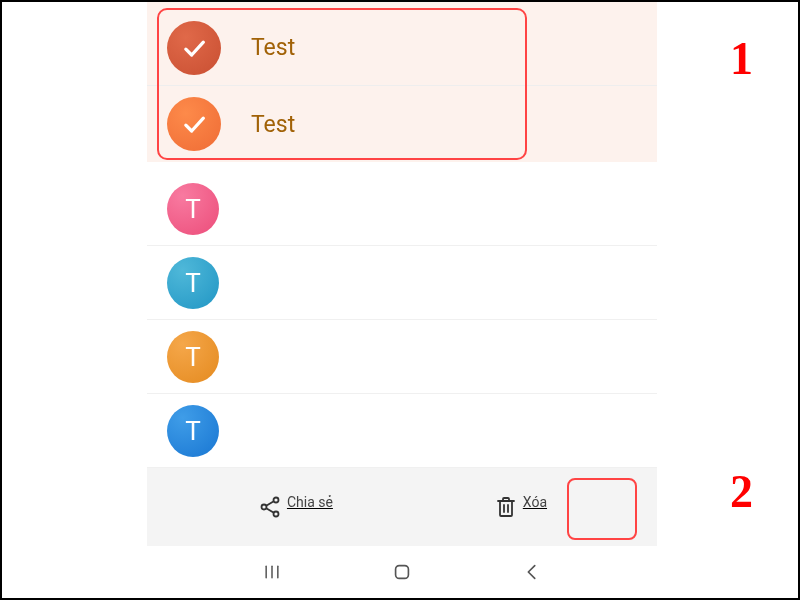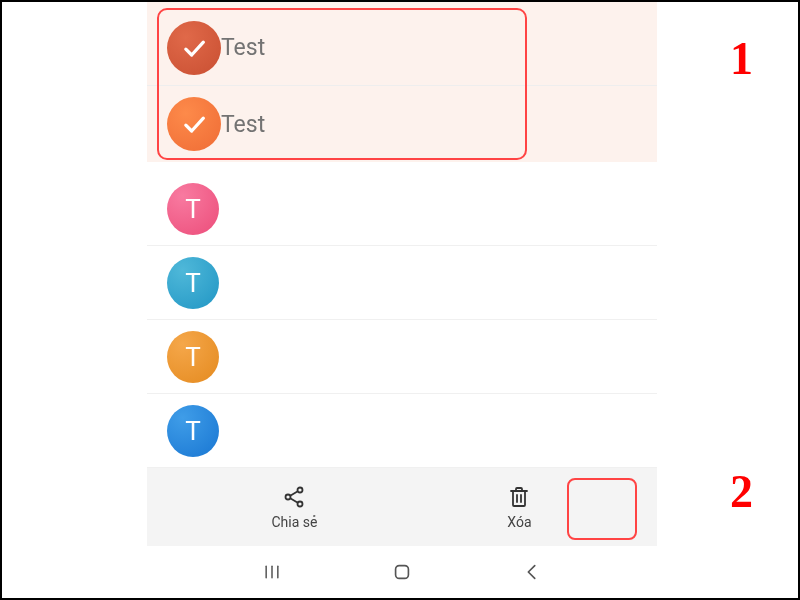--- a/index.html
+++ b/index.html
@@ -57,22 +57,23 @@
     .avatar.cyan {
       background: radial-gradient(circle at 30% 25%, #4fb8d9, #2196c4);
     }
     .avatar.orange {
       background: radial-gradient(circle at 30% 25%, #f5a74a, #e48a1f);
     }
     .avatar.blue {
       background: radial-gradient(circle at 30% 25%, #3f9de8, #1976d2);
     }
     .contact-name {
+      margin-left: 30px;
       font-size: 23px;
-      color: #737373;
+      color: #a16207;
     }
     .checkmark-svg {
       width: 28px;
       height: 28px;
     }
     .list-section {
       background: #fff;
       padding-top: 10px;
     }
     .list-section .contact-row {
@@ -90,24 +91,25 @@
       right: 0;
       height: 78px;
       background: #f4f4f4;
       display: flex;
       align-items: center;
       justify-content: space-around;
       padding: 0 30px;
     }
     .bottom-action {
       display: flex;
-      flex-direction: column;
-      align-items: center;
+      flex-direction: row;
+      align-items: flex-start;
       gap: 4px;
       cursor: pointer;
+      text-decoration: underline;
     }
     .bottom-action-icon {
       width: 26px;
       height: 26px;
       display: flex;
       align-items: center;
       justify-content: center;
     }
     .bottom-action-label {
       font-size: 14px;

